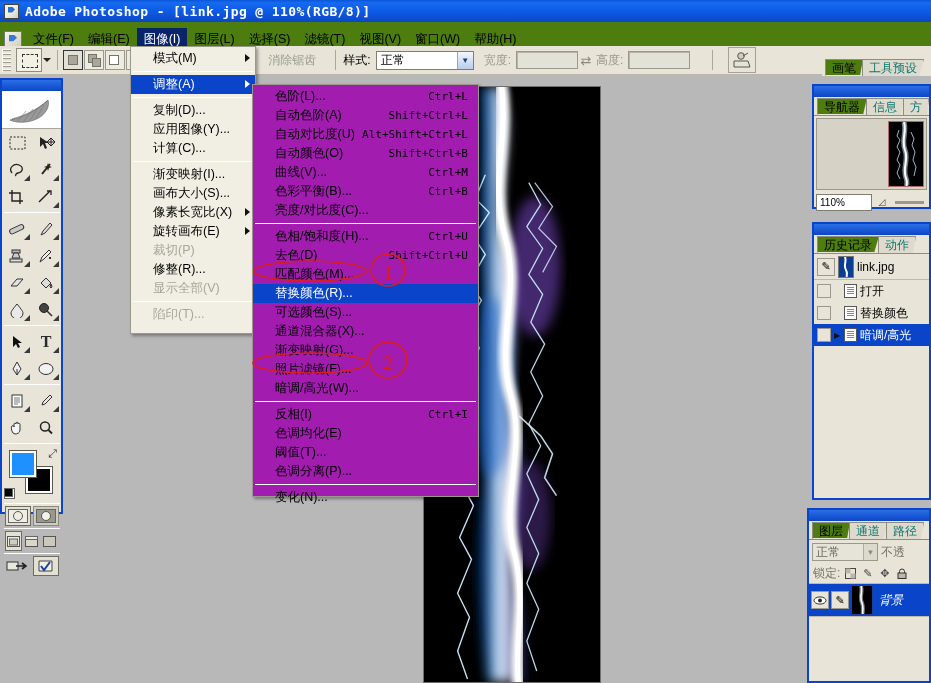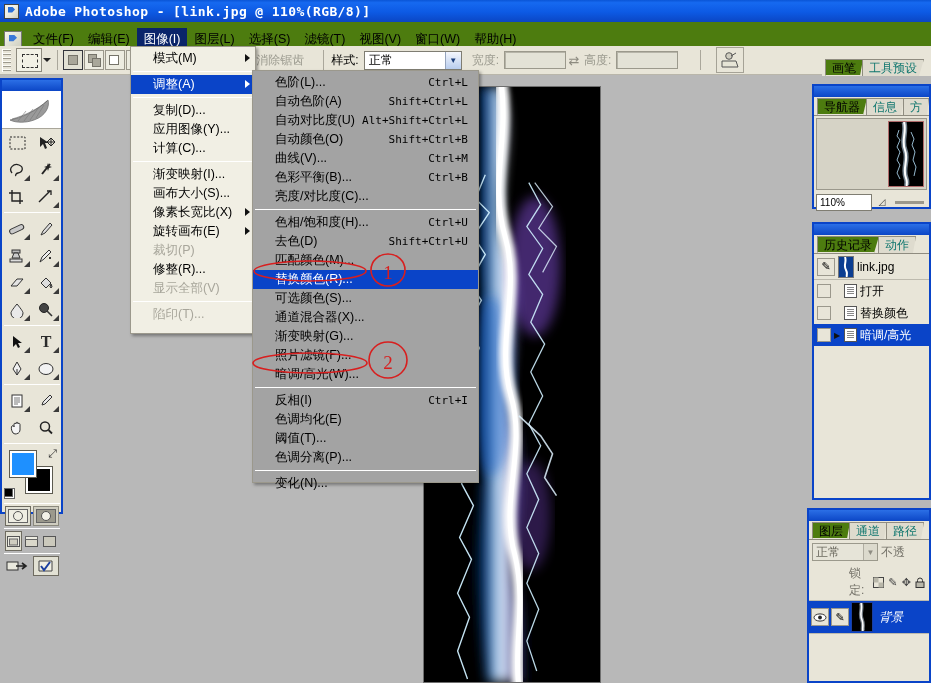--- a/index.html
+++ b/index.html
@@ -156,21 +156,21 @@
   .hist-row .docicon{width:13px;height:14px;background:#fff;border:1px solid #555;position:relative;flex:0 0 auto;}
   .hist-row .docicon:before{content:"";position:absolute;left:2px;top:2px;right:2px;height:1px;
     box-shadow:0 2px 0 #888,0 4px 0 #888,0 6px 0 #888;background:#888;}
   .hist-row .arr{width:7px;flex:0 0 auto;color:#111;font-size:8px;}
   
   #layerpanel{ left:807px; top:508px; width:124px; height:175px; }
   .lay-mode{ display:flex;align-items:center;gap:3px;padding:3px;}
   .lay-combo{ width:66px;height:18px;border:1px solid #9b998c;background:#e6e4d8;
     display:flex;align-items:center;justify-content:space-between;padding-left:3px;font-size:12px;color:#6d6b60;}
   .lay-combo .cb-arrow{width:14px;height:16px;background:#dcdacd;border-left:1px solid #b0ada1;display:flex;align-items:center;justify-content:center;font-size:8px;color:#8e8c82;}
-  .lock-row{display:flex;align-items:center;gap:4px;padding:1px 4px;font-size:12px;color:#75736a;margin-left:36px;}
+  .lock-row{display:flex;align-items:center;gap:4px;padding:1px 4px;font-size:12px;color:#75736a;}
   .lock-row .ic{width:13px;height:13px;display:flex;align-items:center;justify-content:center;font-size:11px;color:#4a4a4a;}
   .layer-row{display:flex;align-items:center;gap:2px;height:34px;padding:0 2px;border-top:1px solid #bdbaae;border-bottom:1px solid #bdbaae;}
   .layer-row .eye{width:18px;height:18px;border:1px solid #9b988c;background:#e8e5d8;display:flex;align-items:center;justify-content:center;font-size:11px;}
   .layer-row .brush{width:18px;height:18px;border:1px solid #9b988c;background:#e8e5d8;display:flex;align-items:center;justify-content:center;font-size:11px;}
   .layer-row .lthumb{width:22px;height:30px;background:#000;border:1px solid #1b3fa0;overflow:hidden;}
   .layer-row .lname{font-size:12px;font-style:italic;color:#fff;background:#0a44c8;padding:1px 4px;}
   .layer-row.sel{background:#0a44c8;}
   
   #palwell{ position:absolute; left:822px; top:46px; width:109px; height:30px;
     background:#e8e5d8; display:flex; align-items:flex-end; }
@@ -185,22 +185,22 @@
     height:19px; display:flex; align-items:center; padding:0 4px 0 22px;
     font-size:12.5px; color:#000; position:relative; white-space:nowrap;
   }
   .mrow.hl{ background:#0a44c8; color:#fff; }
   .mrow.dis{ color:#a8a69b; }
   .mrow .sub{ position:absolute; right:5px; top:5px; width:0;height:0;
     border-top:4px solid transparent;border-bottom:4px solid transparent;border-left:5px solid #111;}
   .mrow.hl .sub{ border-left-color:#fff;}
   .msep{ height:1px; background:#b4b1a5; margin:3px 2px 3px 2px; border-bottom:1px solid #fff;}
   #adjmenu{
-    position:absolute; left:252px; top:70px; width:227px; height:413px;
-    background:#a3a3a3; border:1px solid #9b988c;
+    position:absolute; left:252px; top:84px; width:227px; height:413px;
+    background:#a21caf; border:1px solid #9b988c;
     box-shadow:2px 2px 3px rgba(0,0,0,.35); padding:2px 0;
   }
   .arow{
     height:19px; display:flex; align-items:center; justify-content:space-between;
     padding:0 10px 0 22px; font-size:12.5px; color:#000; white-space:nowrap;
   }
   .arow.hl{ background:#0a44c8; color:#fff; }
   .arow .sc{ font-family:"DejaVu Sans Mono","Liberation Mono",monospace; font-size:11px; }
   
   #annot{ position:absolute; left:0; top:0; width:931px; height:683px; pointer-events:none; }
@@ -240,21 +240,21 @@
     </span>
   <span class="selbtn">
       <i style="left:3px;top:4px;width:10px;height:10px;background:#fff;"></i>
     </span>
   <span class="selbtn">
       <i style="left:5px;top:5px;width:8px;height:8px;"></i>
     </span>
   <span class="sep-v"></span>
   <span class="opt-label dim">羽化:</span>
   <span class="opt-input"></span>
-  <span class="opt-label dim" style="margin-left:2px;font-family:Liberation Mono, monospace;">消除锯齿</span>
+  <span class="opt-label dim" style="margin-left:14px;font-family:Liberation Mono, monospace;">消除锯齿</span>
   <span class="sep-v" style="margin-left:14px;"></span>
   <span class="opt-label">样式:</span>
   <span class="combo">
     <span>正常</span>
     <span class="cb-arrow">▼</span>
   </span>
   <span class="opt-label dim" style="margin-left:10px;">宽度:</span>
   <span class="opt-input"></span>
   <span class="swap-icon">⇄</span>
   <span class="opt-label dim">高度:</span>

